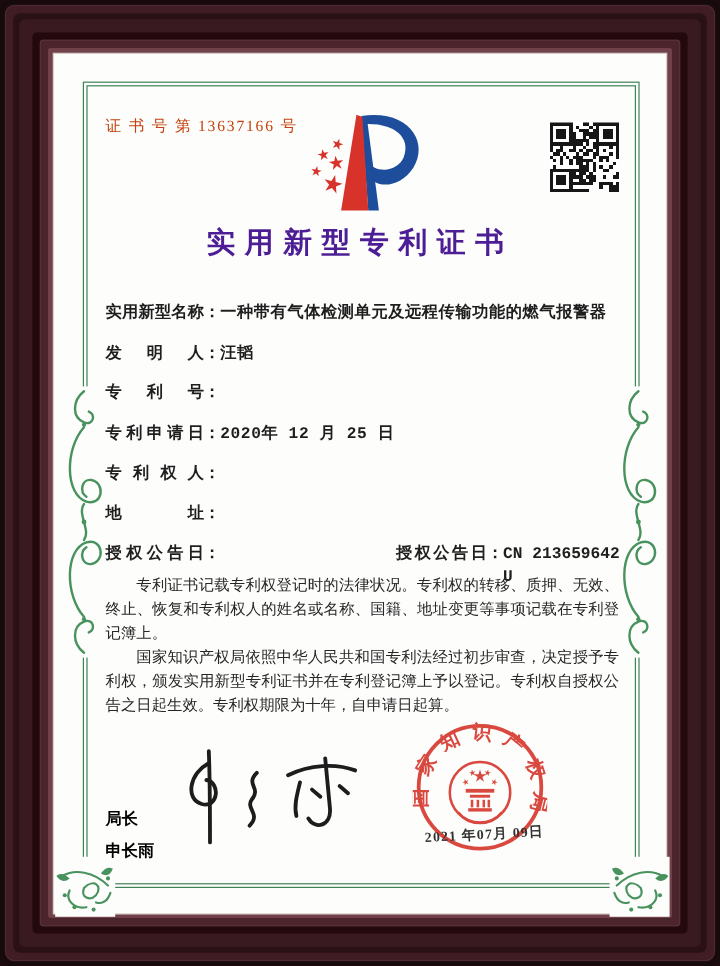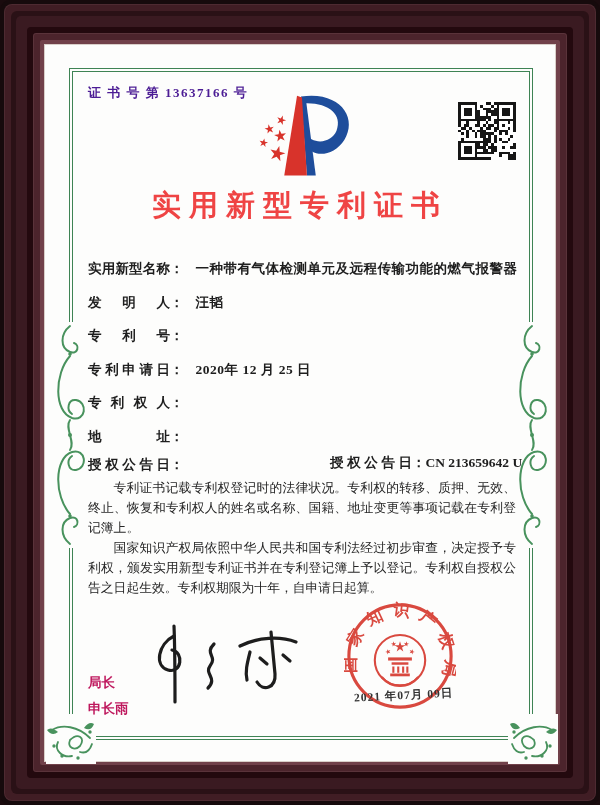--- a/index.html
+++ b/index.html
@@ -13,37 +13,37 @@
   .f5{position:absolute;inset:27px;background:#23090e;border-radius:4px;}
   .f6{position:absolute;inset:33px;background:#4c242c;border-radius:3px;box-shadow:inset 0 0 0 1px rgba(255,230,230,.08);}
   .f7{position:absolute;inset:40px;background:#71414a;border-radius:2px;}
   .paper{position:absolute;left:44px;top:44px;width:512px;height:718px;background:#fdfdfc;
          box-shadow:inset 0 0 0 1px #d9cfc9;}
   
   .gborder{position:absolute;left:25px;right:23px;top:24px;bottom:22px;border:1.5px solid #3e8354;}
   .gborder-inner{position:absolute;inset:2px;border:1px solid #3e8354;}
   .ornament{position:absolute;}
   
-  .cert-number{position:absolute;left:44px;top:40px;font-size:13px;font-weight:700;
-               letter-spacing:1.5px;color:#4c1d95;}
+  .cert-number{position:absolute;left:44px;top:52px;font-size:13px;font-weight:400;
+               letter-spacing:1.5px;color:#c2410c;}
   .logo{position:absolute;left:192px;top:46px;width:128px;height:92px;}
   .qr{position:absolute;left:414px;top:58px;width:58px;height:58px;}
   .title{position:absolute;left:0;top:142px;width:100%;text-align:center;
-         font-size:29px;font-weight:700;letter-spacing:8px;color:#ef4444;}
+         font-size:24px;font-weight:700;letter-spacing:8px;color:#4c1d95;}
   .fields{position:absolute;left:44px;top:208px;width:436px;font-size:13.5px;font-weight:600;color:#1e1e1e;}
-  .frow{height:33.5px;display:flex;align-items:center;line-height:19px;}
+  .frow{height:33.5px;display:flex;align-items:flex-start;line-height:19px;font-family:Liberation Mono, monospace;}
   .frow.last{height:22px;position:relative;}
   .flabel{display:inline-block;width:82px;text-align:justify;text-align-last:justify;}
   .fcolon{display:inline-block;}
-  .fvalue{flex:1;letter-spacing:.5px;margin-left:12px;}
+  .fvalue{flex:1;letter-spacing:.5px;}
   .pair2{position:absolute;left:242px;top:0;display:flex;}
   .paras{position:absolute;left:44px;top:434px;width:428px;font-size:12.8px;line-height:20px;
          color:#262626;text-align:justify;}
   .paras p{margin:0;text-indent:2em;}
-  .signer{position:absolute;left:44px;top:626px;font-size:13.5px;font-weight:600;color:#be185d;line-height:26px;}
+  .signer{position:absolute;left:44px;top:626px;font-size:13.5px;font-weight:600;color:#000000;line-height:26px;}
   .sig{position:absolute;left:100px;top:578px;width:180px;height:86px;}
   .seal{position:absolute;left:300px;top:556px;width:112px;height:112px;opacity:.92;}
   .seal-date{position:absolute;left:310px;top:644px;font-size:11.5px;font-weight:600;color:#333;
              letter-spacing:1px;transform:rotate(-3deg);white-space:nowrap;}
 </style>
 </head>
 <body>
 
 <div class="f1"></div>
 <div class="f2"></div>

